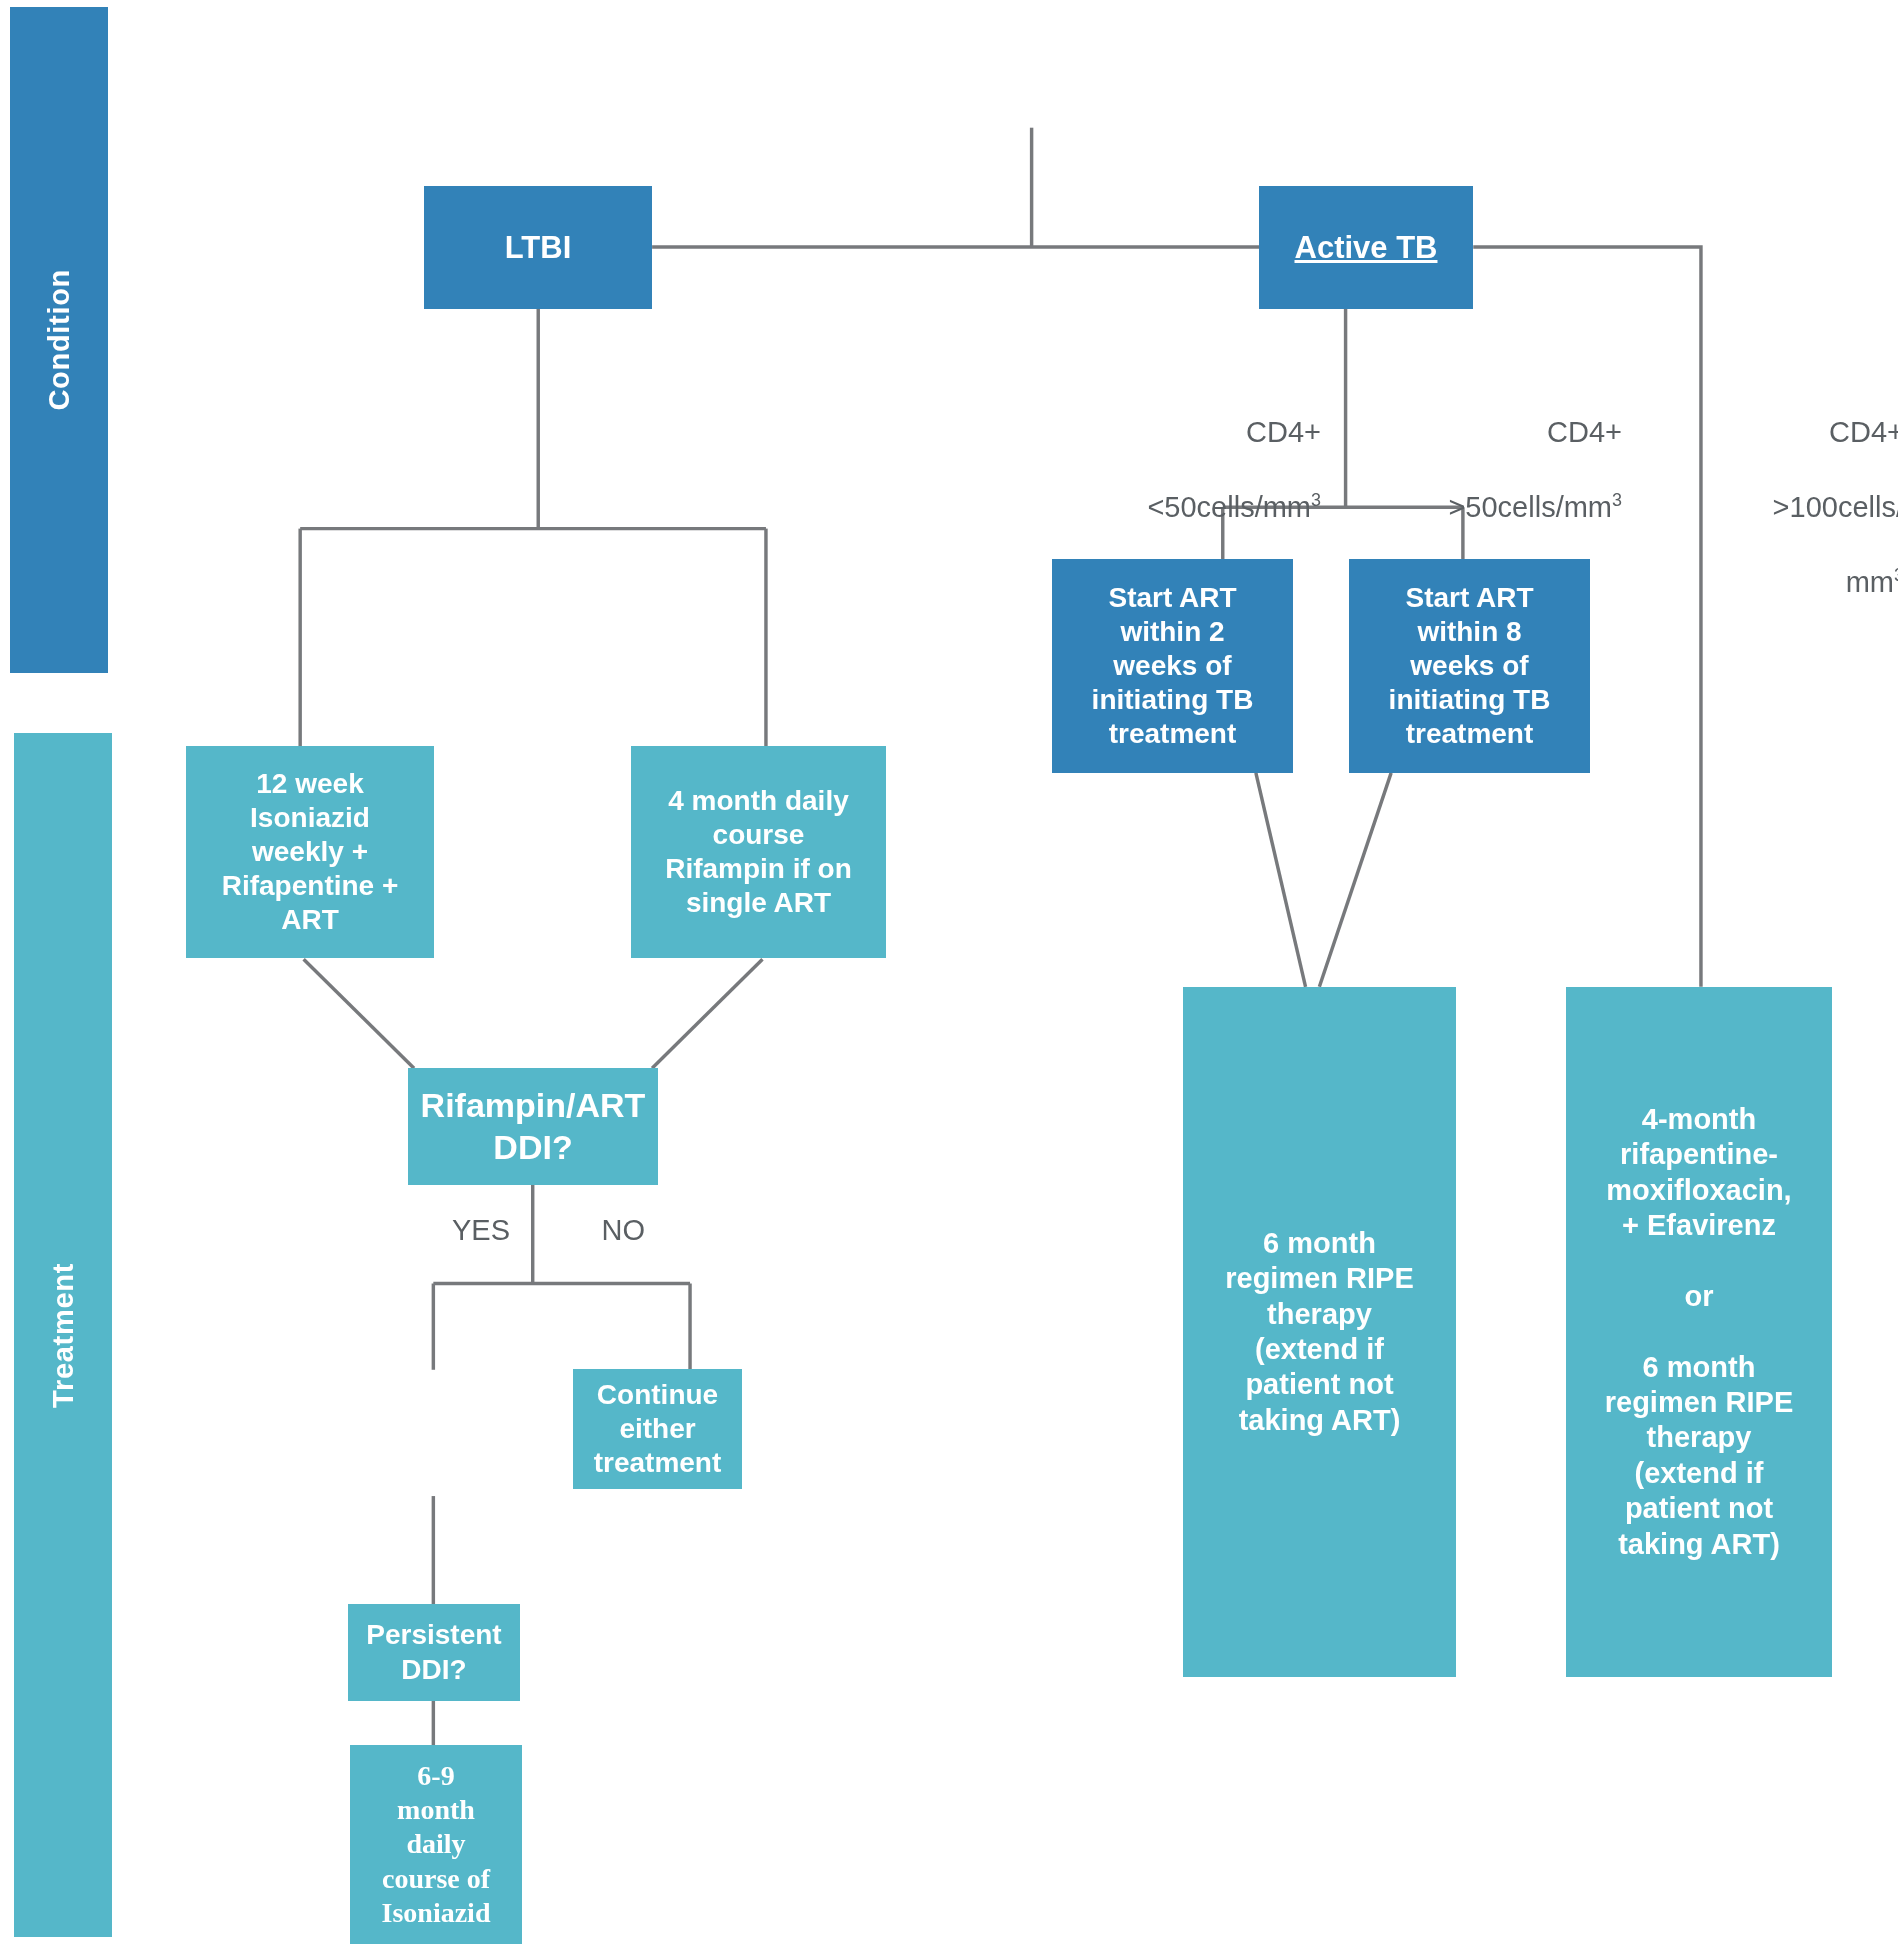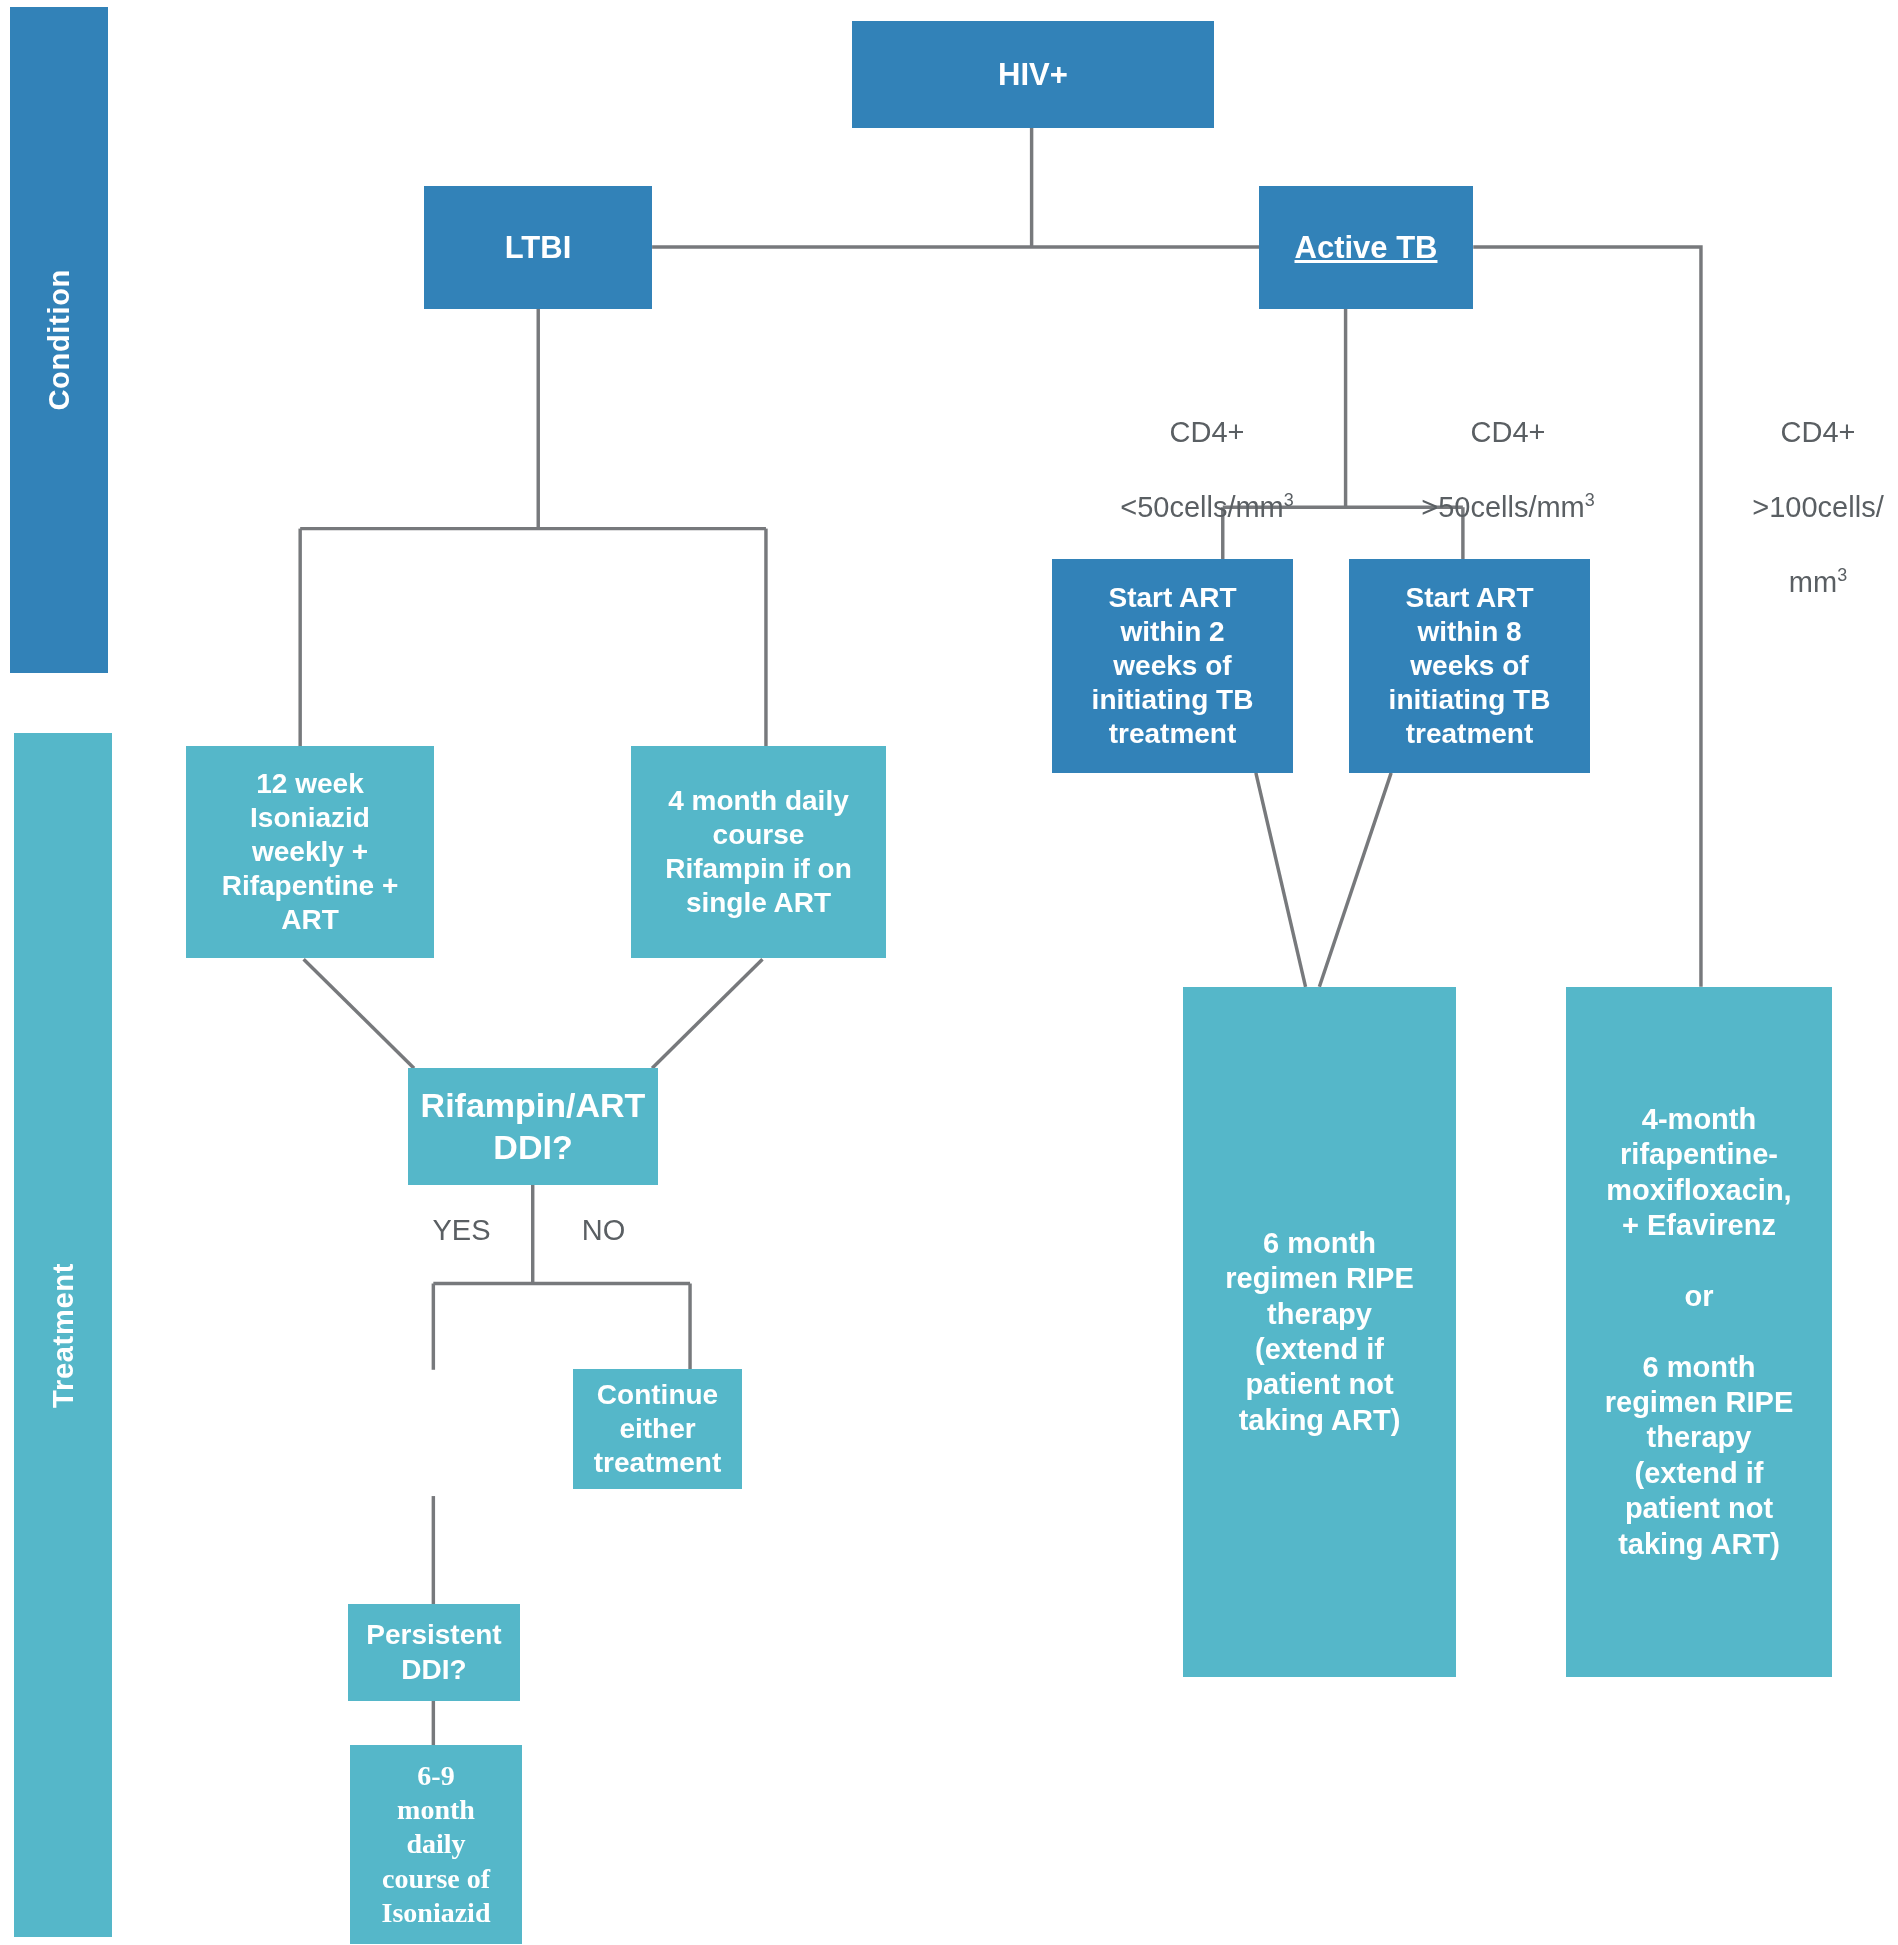--- a/index.html
+++ b/index.html
@@ -35,21 +35,21 @@
     white-space:pre-line;
   }
   .node.blue{background:#3282b8;}
   .node.teal{background:#55b7c9;}
 
   
   .elabel{
     position:absolute;
     color:#5a5f63;
     font-weight:normal;
-    text-align:center;
+    text-align:right;
     line-height:1.3;
     white-space:pre-line;
   }
   .elabel sup{font-size:0.62em;vertical-align:super;}
 
   
   svg#links{position:absolute;left:0;top:0;width:1899px;height:1946px;pointer-events:none;}
   svg#links line, svg#links polyline, svg#links path{
     stroke:#77797c;stroke-width:5;fill:none;
   }
@@ -97,21 +97,20 @@
   </svg>
 
   <div class="lane" style="left:10.3px;top:7px;width:98px;height:666px;background:#3282b8;font-size:29px;">
     <span>Condition</span>
   </div>
 
   <div class="lane" style="left:14px;top:733px;width:98px;height:1204px;background:#55b7c9;font-size:29px;">
     <span>Treatment</span>
   </div>
 
-  <div class="node blue" style="left:852px;top:21px;width:362px;height:107px;font-size:31px;">HIV+</div>
 
   <div class="node blue" style="left:424px;top:186px;width:228px;height:123px;font-size:31px;">LTBI</div>
 
   <div class="node blue" style="left:1259px;top:186px;width:214px;height:123px;font-size:31px;text-decoration:underline;">Active TB</div>
 
   <div class="elabel" style="left:1093px;top:376px;width:228px;font-size:29px;">
     <div>CD4+</div>
     <div><span>&lt;50cells/mm</span><sup>3</sup></div>
   </div>
 

